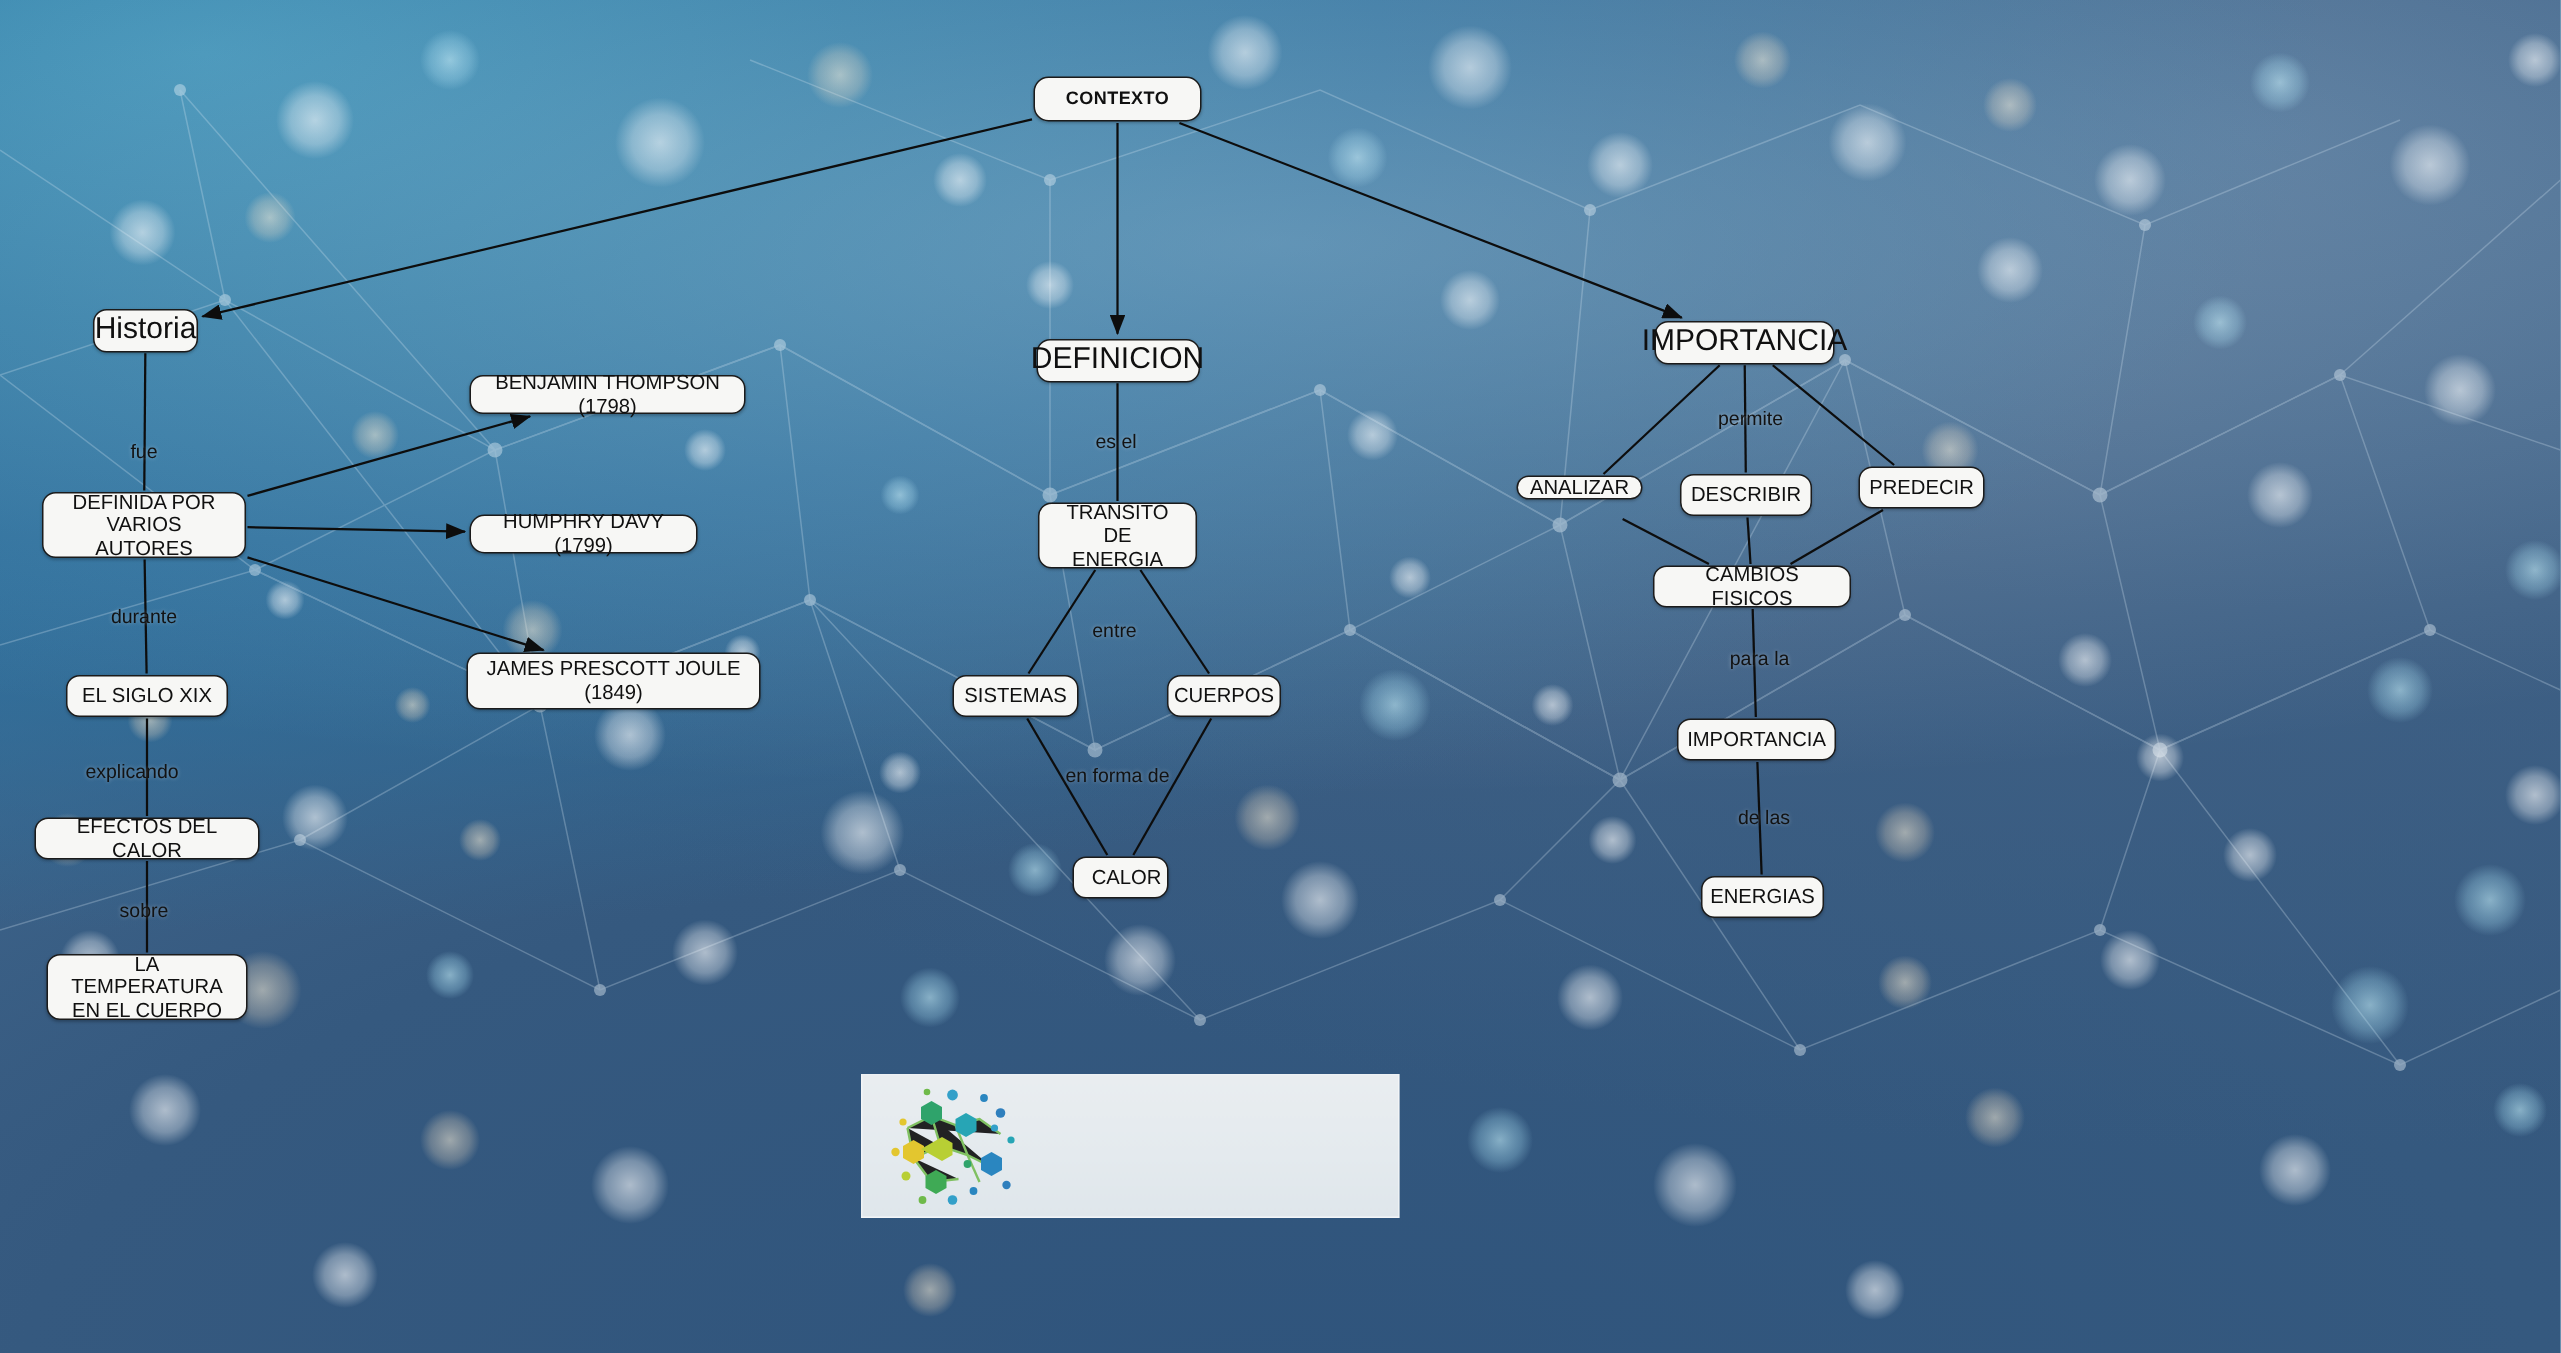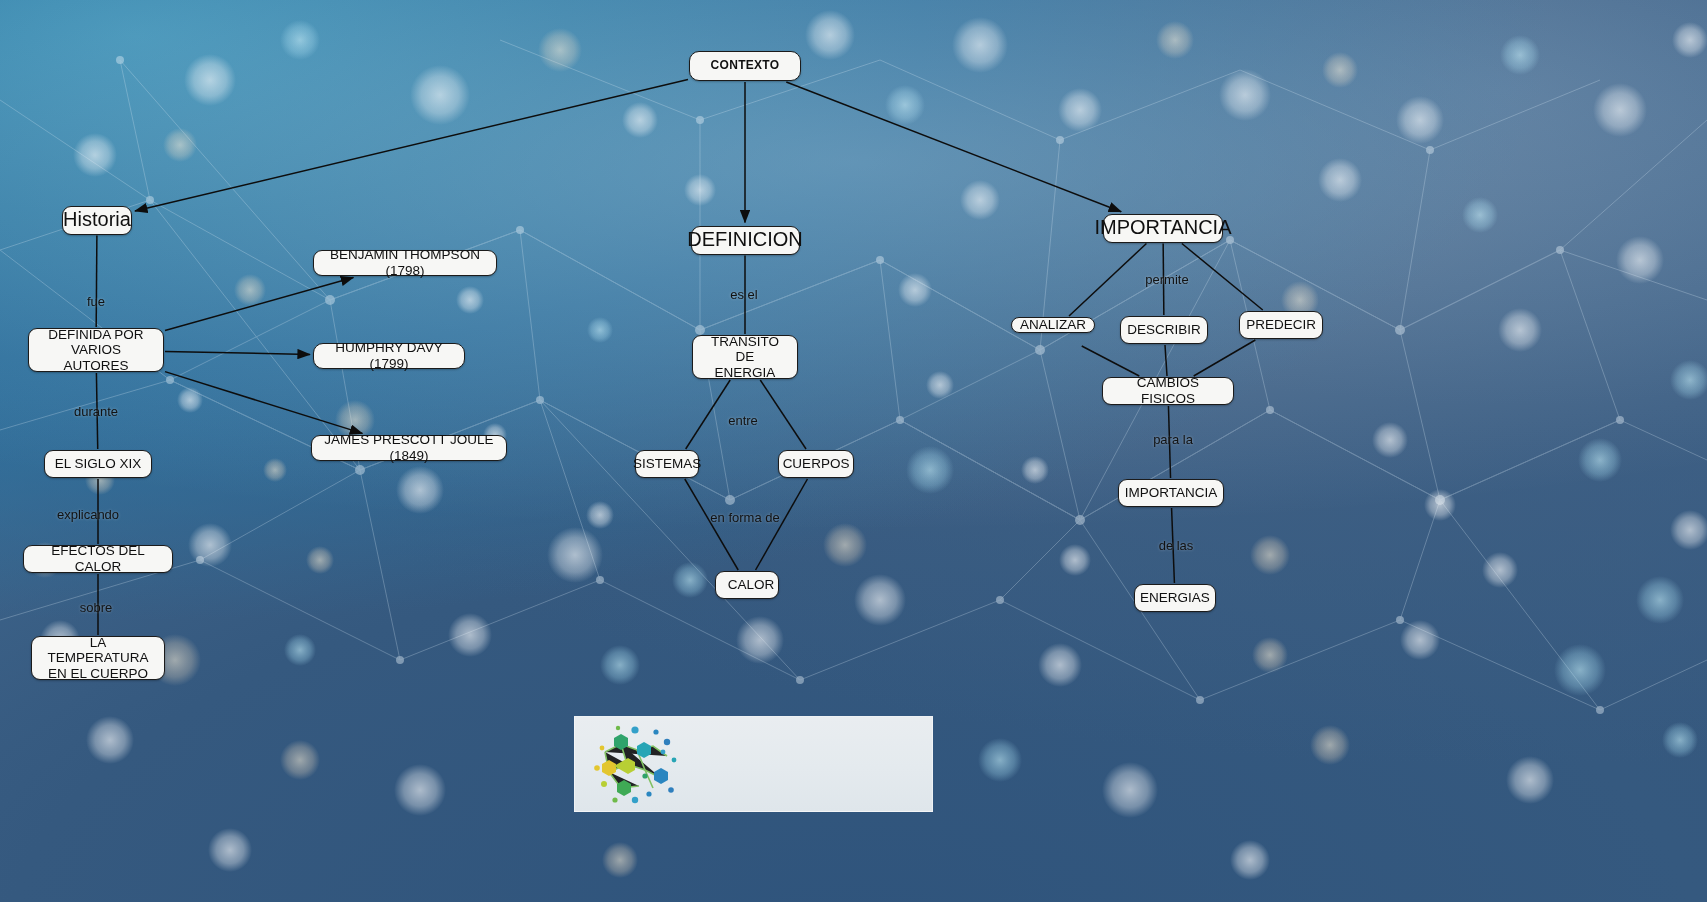--- a/index.html
+++ b/index.html
@@ -296,28 +296,28 @@
 
   <div id="node-layer">
       <div class="node root" style="left: 689px; top: 51px; width: 112px; height: 30px;">CONTEXTO</div>
       <div class="node lvl1" style="left: 62px; top: 205.5px; width: 70px; height: 29px;">Historia</div>
       <div class="node lvl1" style="left: 690.5px; top: 225.5px; width: 109px; height: 29px;">DEFINICION</div>
       <div class="node lvl1" style="left: 1103px; top: 213.5px; width: 120px; height: 29px;">IMPORTANCIA</div>
       <div class="node small" style="left: 28px; top: 328px; width: 136px; height: 44px;">DEFINIDA POR
 VARIOS AUTORES</div>
       <div class="node small" style="left: 313px; top: 250px; width: 184px; height: 26px;">BENJAMIN THOMPSON (1798)</div>
       <div class="node small" style="left: 313px; top: 343px; width: 152px; height: 26px; border-radius: 10px;">HUMPHRY DAVY (1799)</div>
-      <div class="node small" style="left: 311px; top: 435px; width: 196px; height: 26px;">JAMES PRESCOTT JOULE (1849)</div>
+      <div class="node small" style="left: 311px; top: 435px; width: 196px; height: 38px;">JAMES PRESCOTT JOULE (1849)</div>
       <div class="node small" style="left: 44px; top: 450px; width: 108px; height: 28px;">EL SIGLO XIX</div>
       <div class="node small" style="left: 23px; top: 545px; width: 150px; height: 28px;">EFECTOS DEL CALOR</div>
       <div class="node small" style="left: 31px; top: 636px; width: 134px; height: 44px;">LA TEMPERATURA
 EN EL CUERPO</div>
       <div class="node small" style="left: 692px; top: 335px; width: 106px; height: 44px;">TRANSITO DE
 ENERGIA</div>
-      <div class="node small" style="left: 635px; top: 450px; width: 64px; height: 28px;">SISTEMAS</div>
+      <div class="node small" style="left: 635px; top: 450px; width: 84px; height: 28px;">SISTEMAS</div>
       <div class="node small" style="left: 778px; top: 450px; width: 76px; height: 28px;">CUERPOS</div>
       <div class="node small" style="left: 715px; top: 571px; width: 64px; height: 28px; padding-left: 17px;">CALOR</div>
       <div class="node small" style="left: 1011px; top: 317px; width: 84px; height: 16px;">ANALIZAR</div>
       <div class="node small" style="left: 1120px; top: 316px; width: 88px; height: 28px;">DESCRIBIR</div>
       <div class="node small" style="left: 1239px; top: 311px; width: 84px; height: 28px;">PREDECIR</div>
       <div class="node small" style="left: 1102px; top: 377px; width: 132px; height: 28px;">CAMBIOS FISICOS</div>
       <div class="node small" style="left: 1118px; top: 479px; width: 106px; height: 28px;">IMPORTANCIA</div>
       <div class="node small" style="left: 1134px; top: 584px; width: 82px; height: 28px;">ENERGIAS</div>
     </div>
 

